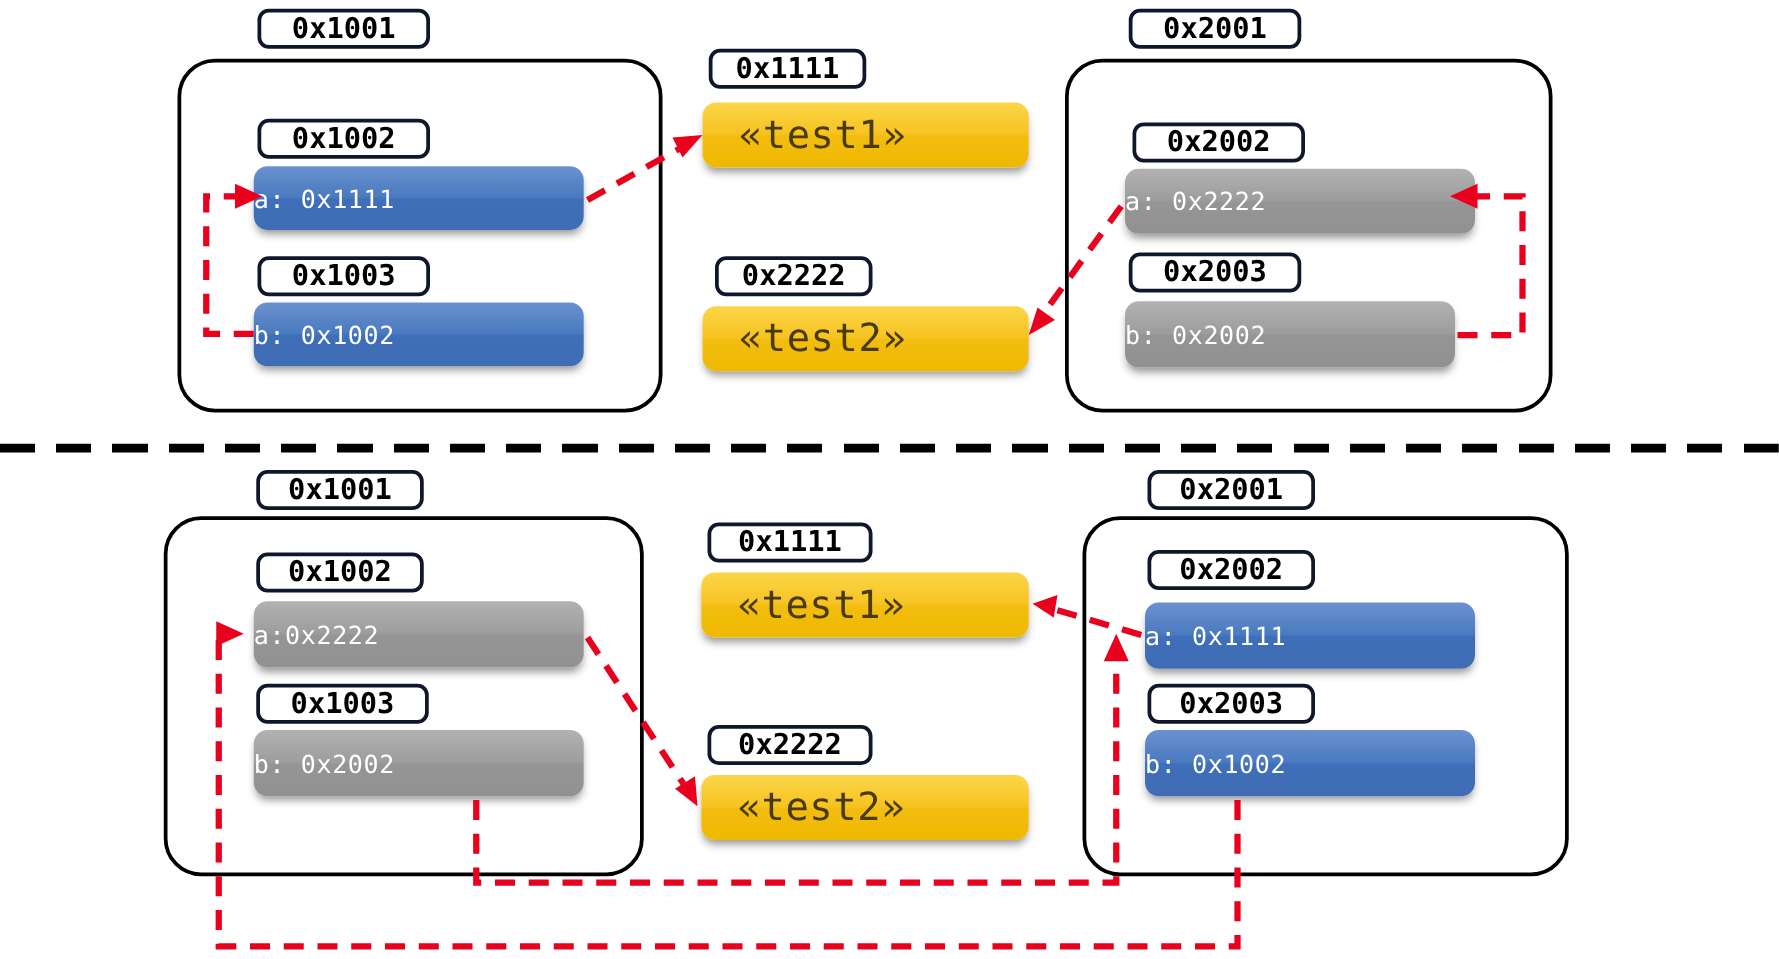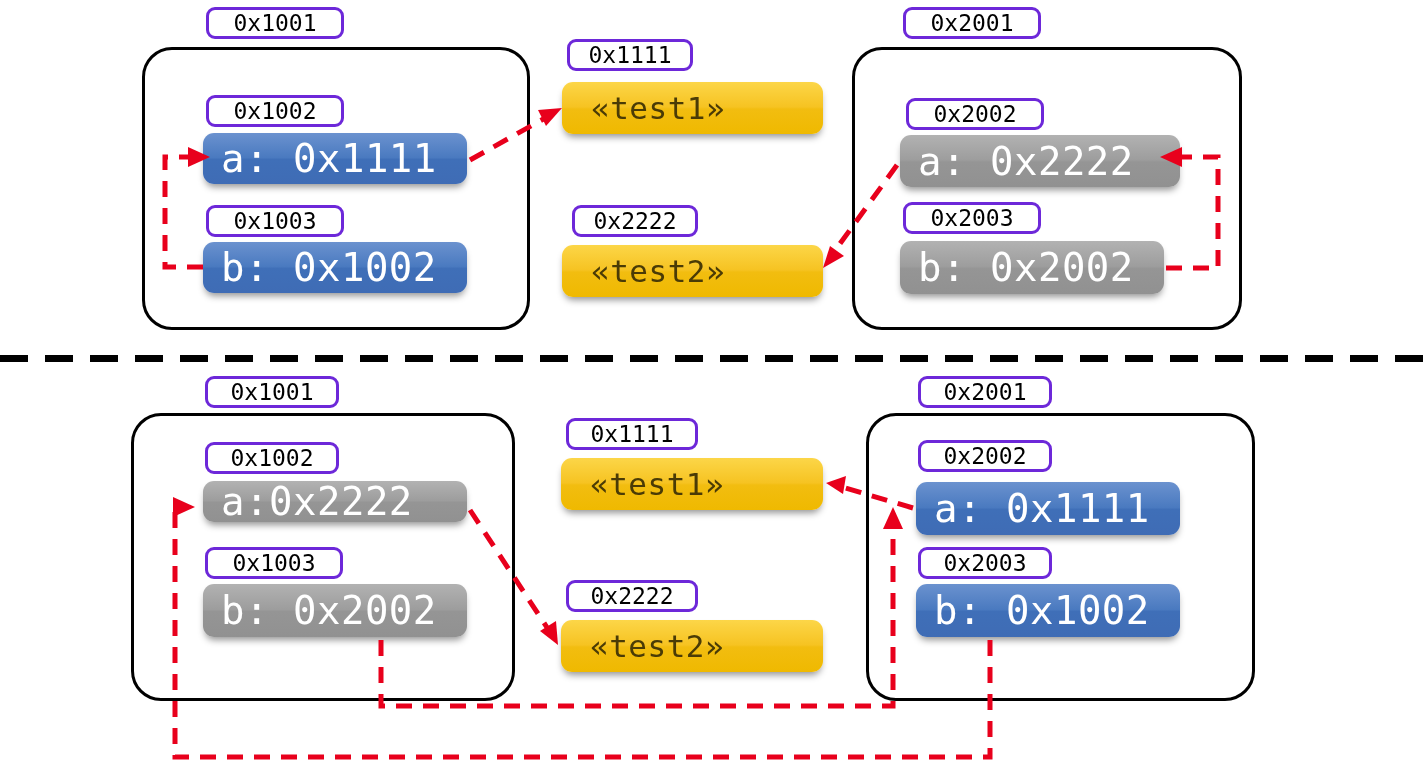--- a/index.html
+++ b/index.html
@@ -11,44 +11,44 @@
     position:absolute;
     border:3px solid #000;
     border-radius:30px;
     background:#fff;
     box-sizing:border-box;
   }
 
   
   .addr{
     position:absolute;
-    border:3px solid #6d28d9;
+    border:3px solid #0f172a;
     border-radius:9px;
     background:#fff;
     color:#000;
     font-size:23px;
     line-height:1;
     display:flex;
     align-items:center;
     justify-content:center;
     box-sizing:border-box;
     letter-spacing:0px;
     z-index:6;
+    font-weight:bold;
   }
 
   
   .cell{
     position:absolute;
     border-radius:11px;
     box-sizing:border-box;
     display:flex;
     align-items:center;
-    font-size:39px;
+    font-size:20px;
     color:#ffffff;
-    padding-left:18px;
     letter-spacing:0.5px;
     box-shadow:0 5px 7px -2px rgba(0,0,0,0.42);
     z-index:5;
     white-space:pre;
   }
   .cell.blue{
     background:linear-gradient(180deg,#6b92cf 0%,#4a7ac0 48%,#3f6fb8 52%,#3f6cb5 100%);
   }
   .cell.gray{
     background:linear-gradient(180deg,#b2b2b2 0%,#9d9d9d 48%,#959595 52%,#919191 100%);
@@ -123,21 +123,21 @@
 
   <div class="addr" style="left:903px;top:202px;width:138px;height:32px;">0x2003</div>
   <div class="cell gray" style="left:900px;top:241px;width:264px;height:53px;">b: 0x2002</div>
 
   <div id="swap-line"></div>
 
   <div class="region" style="left:131px;top:413px;width:384px;height:288px;"></div>
   <div class="addr" style="left:205px;top:376px;width:134px;height:32px;">0x1001</div>
 
   <div class="addr" style="left:205px;top:442px;width:134px;height:32px;">0x1002</div>
-  <div class="cell gray" style="left:203px;top:481px;width:264px;height:41px;">a:0x2222</div>
+  <div class="cell gray" style="left:203px;top:481px;width:264px;height:53px;">a:0x2222</div>
 
   <div class="addr" style="left:205px;top:547px;width:138px;height:32px;">0x1003</div>
   <div class="cell gray" style="left:203px;top:584px;width:264px;height:53px;">b: 0x2002</div>
 
   <div class="addr" style="left:566px;top:418px;width:132px;height:32px;">0x1111</div>
   <div class="cell yellow" style="left:561px;top:458px;width:262px;height:52px;">«test1»</div>
 
   <div class="addr" style="left:566px;top:580px;width:132px;height:32px;">0x2222</div>
   <div class="cell yellow" style="left:561px;top:620px;width:262px;height:52px;">«test2»</div>
 

